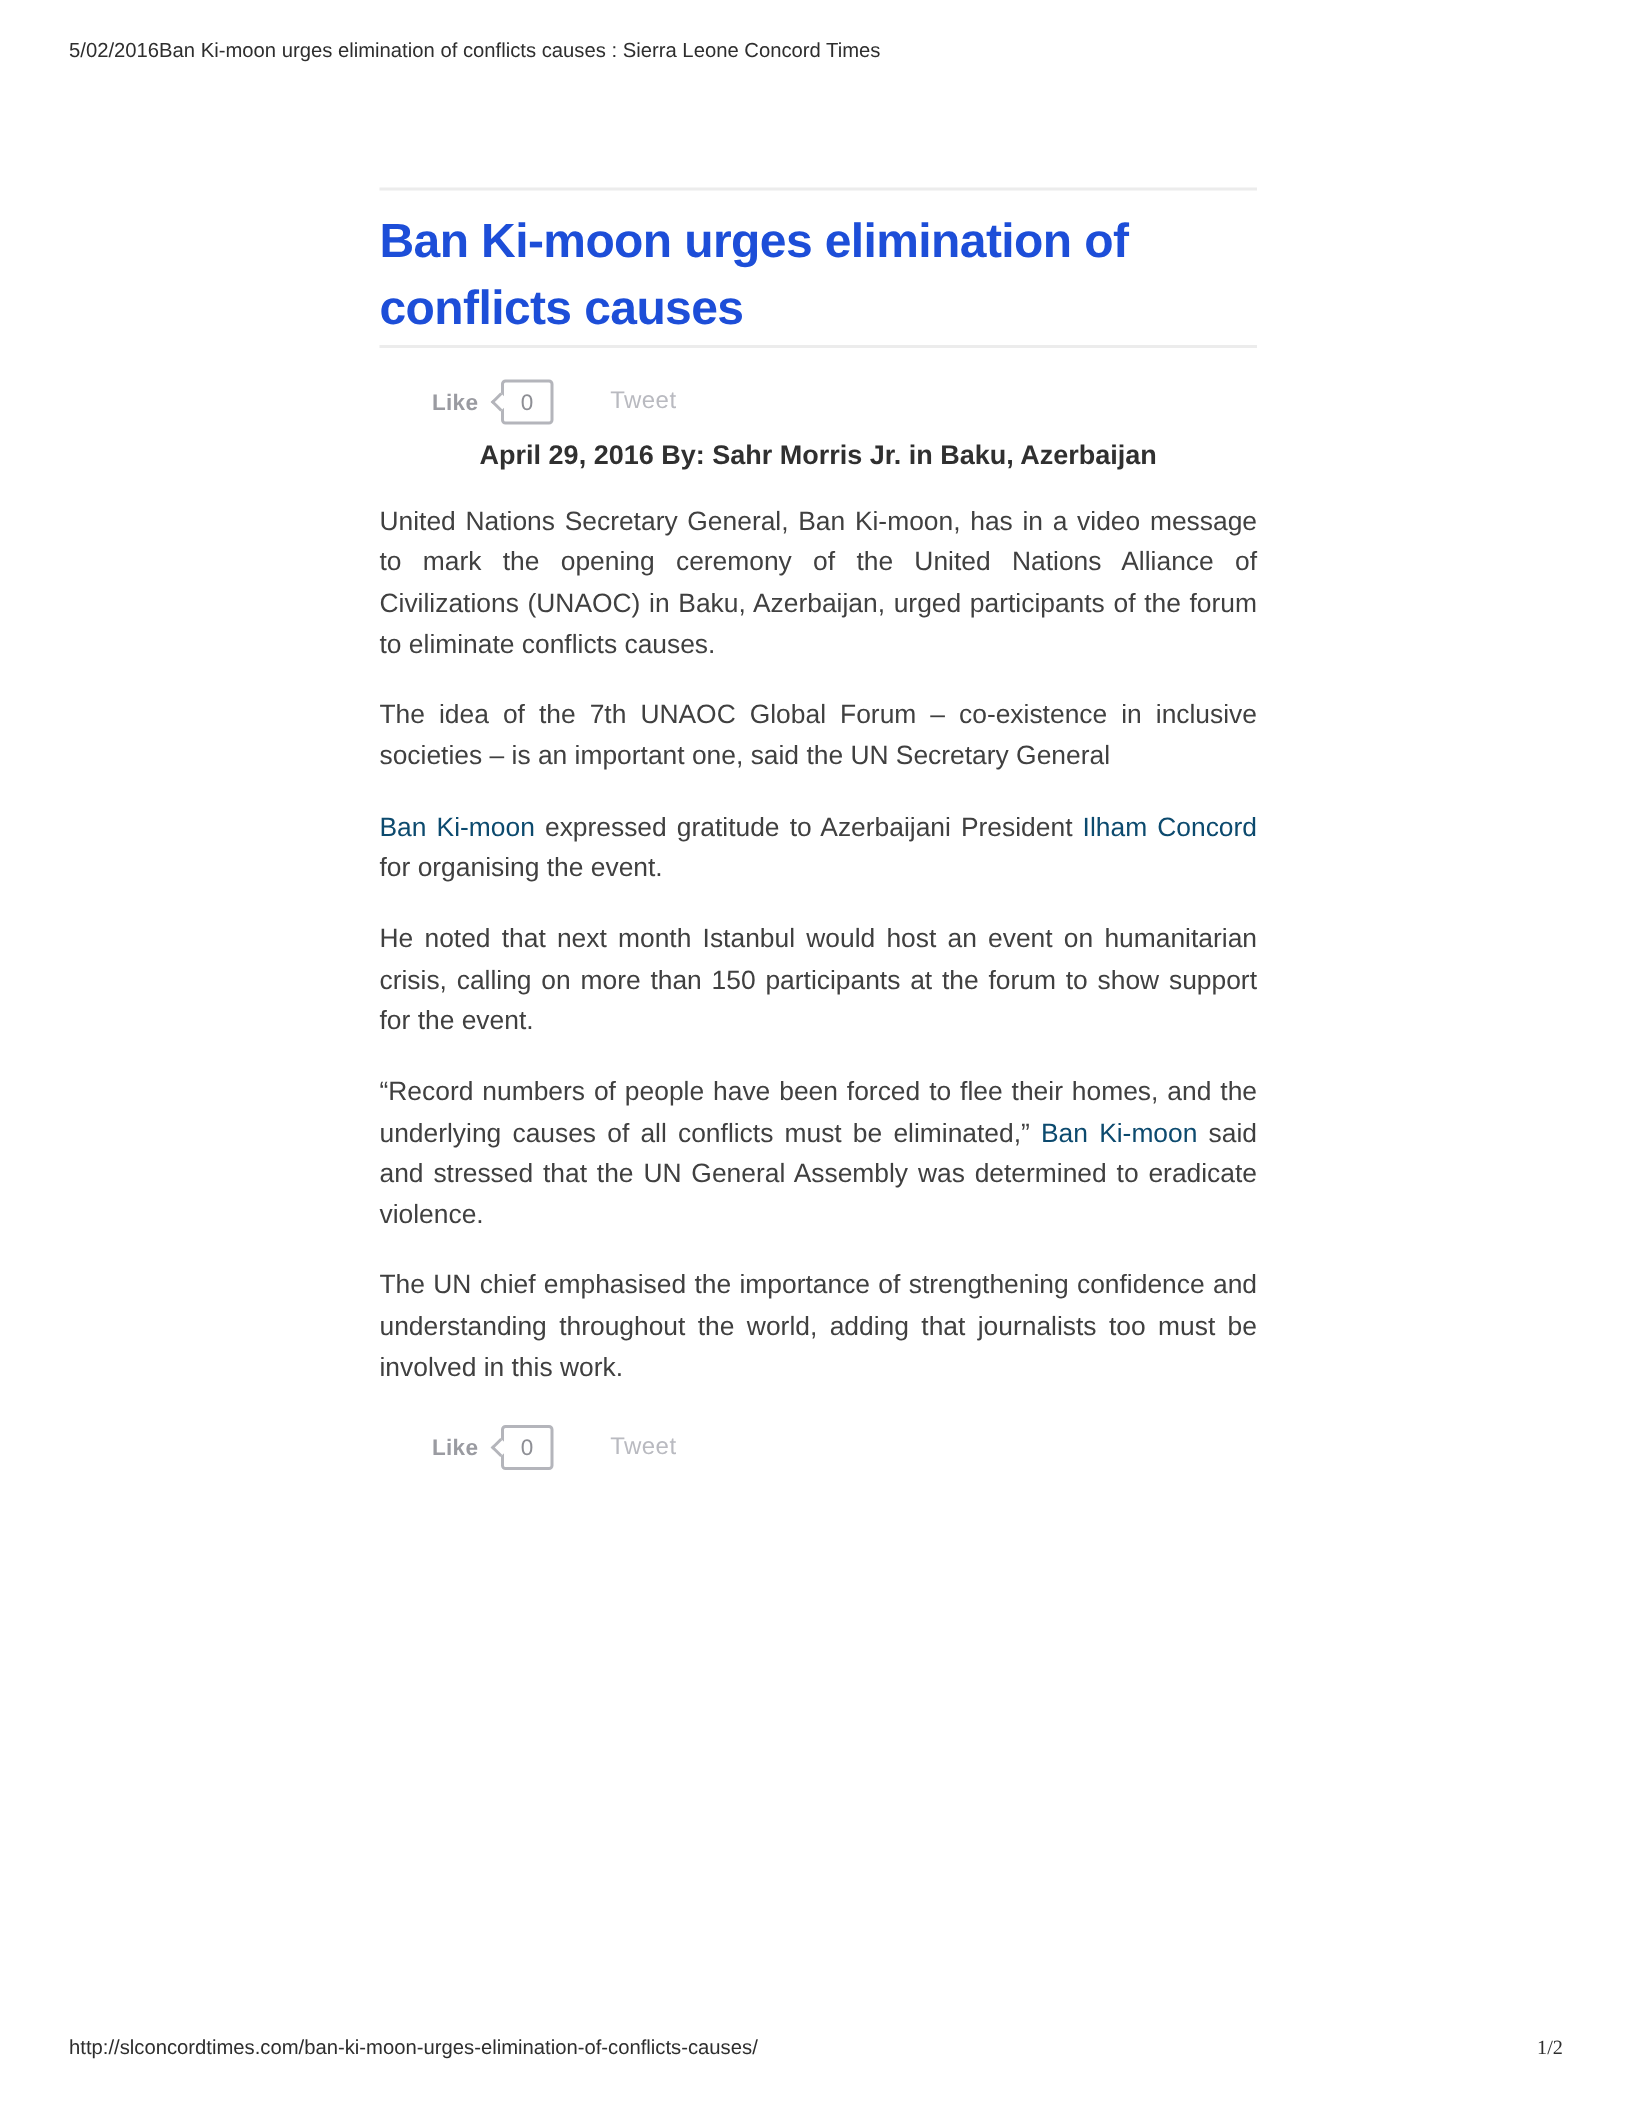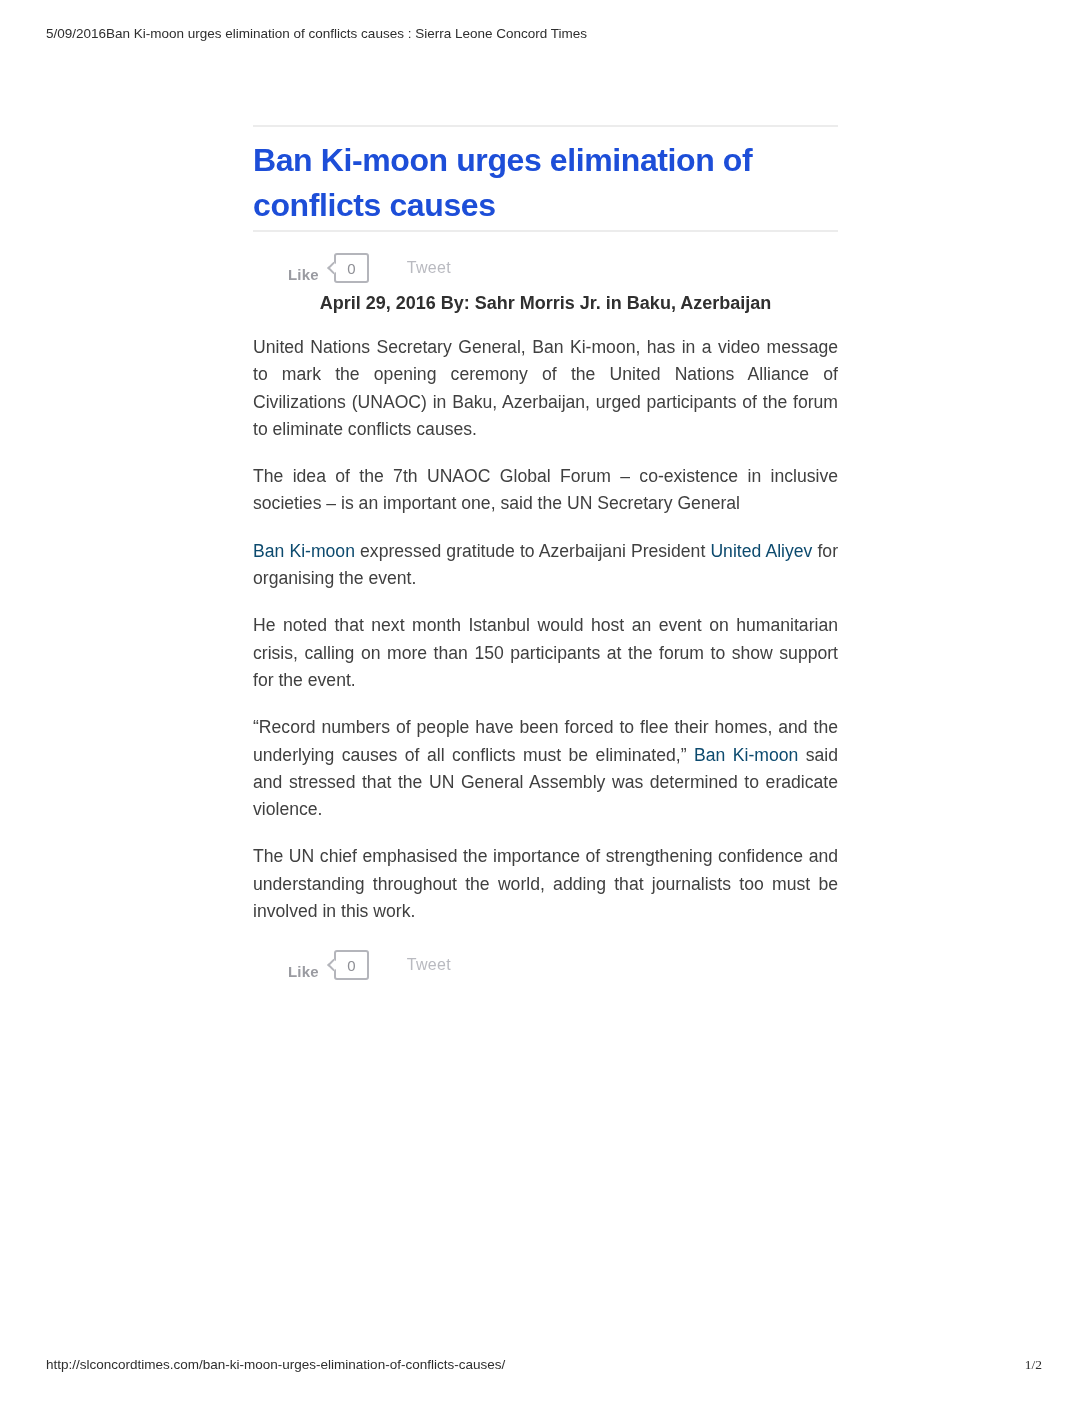--- a/index.html
+++ b/index.html
@@ -65,21 +65,21 @@
   }
 
   
   .social-row {
     display: flex;
     align-items: center;
     height: 32px;
     margin: 20px 0 0 35px;
   }
   .social-row.bottom { margin-top: 24px; }
-  .like-widget { display: flex; align-items: flex-end; cursor: pointer; }
+  .like-widget { display: flex; align-items: center; cursor: pointer; }
   .like-label {
     font-weight: 700;
     font-size: 15px;
     color: #9a9ba1;
     letter-spacing: 0.2px;
   }
   .like-count-bubble {
     position: relative;
     margin-left: 15px;
     width: 35px;
@@ -132,21 +132,21 @@
     text-decoration: none;
     cursor: pointer;
   }
 </style>
 </head>
 <body>
 
 <div class="page">
 
   <header class="print-header">
-    <span class="ph-date">5/09/2016</span>
+    <span class="ph-date">5/02/2016</span>
     <span class="ph-title">Ban Ki-moon urges elimination of conflicts causes : Sierra Leone Concord Times</span>
   </header>
 
   <main class="content">
 
     <hr class="rule">
 
     <h1 class="article-title">Ban Ki-moon urges elimination of conflicts causes</h1>
 
     <hr class="rule">
@@ -161,21 +161,21 @@
       </div>
       <span class="tweet-label">Tweet</span>
     </div>
 
     <p class="byline">April 29, 2016 By: Sahr Morris Jr. in Baku, Azerbaijan</p>
 
     <p class="body-p"><span>United Nations Secretary General, Ban Ki-moon, has in a video message to mark the opening ceremony of the United Nations Alliance of Civilizations (UNAOC) in Baku, Azerbaijan, urged participants of the forum to eliminate conflicts causes.</span></p>
 
     <p class="body-p"><span>The idea of the 7th UNAOC Global Forum – co-existence in inclusive societies – is an important one, said the UN Secretary General</span></p>
 
-    <p class="body-p"><a class="inline-link">Ban Ki-moon</a><span> expressed gratitude to Azerbaijani President </span><a class="inline-link">United Aliyev</a><span> for organising the event.</span></p>
+    <p class="body-p"><a class="inline-link">Ban Ki-moon</a><span> expressed gratitude to Azerbaijani President </span><a class="inline-link">Ilham Concord</a><span> for organising the event.</span></p>
 
 
     <p class="body-p"><span>He noted that next month Istanbul would host an event on humanitarian crisis, calling on more than 150 participants at the forum to show support for the event.</span></p>
 
     <p class="body-p"><span>“Record numbers of people have been forced to flee their homes, and the underlying causes of all conflicts must be eliminated,” </span><a class="inline-link">Ban Ki-moon</a><span> said and stressed that the UN General Assembly was determined to eradicate violence.</span></p>
 
     <p class="body-p"><span>The UN chief emphasised the importance of strengthening confidence and understanding throughout the world, adding that journalists too must be involved in this work.</span></p>
 
     <div class="social-row bottom">
       <div class="like-widget">

